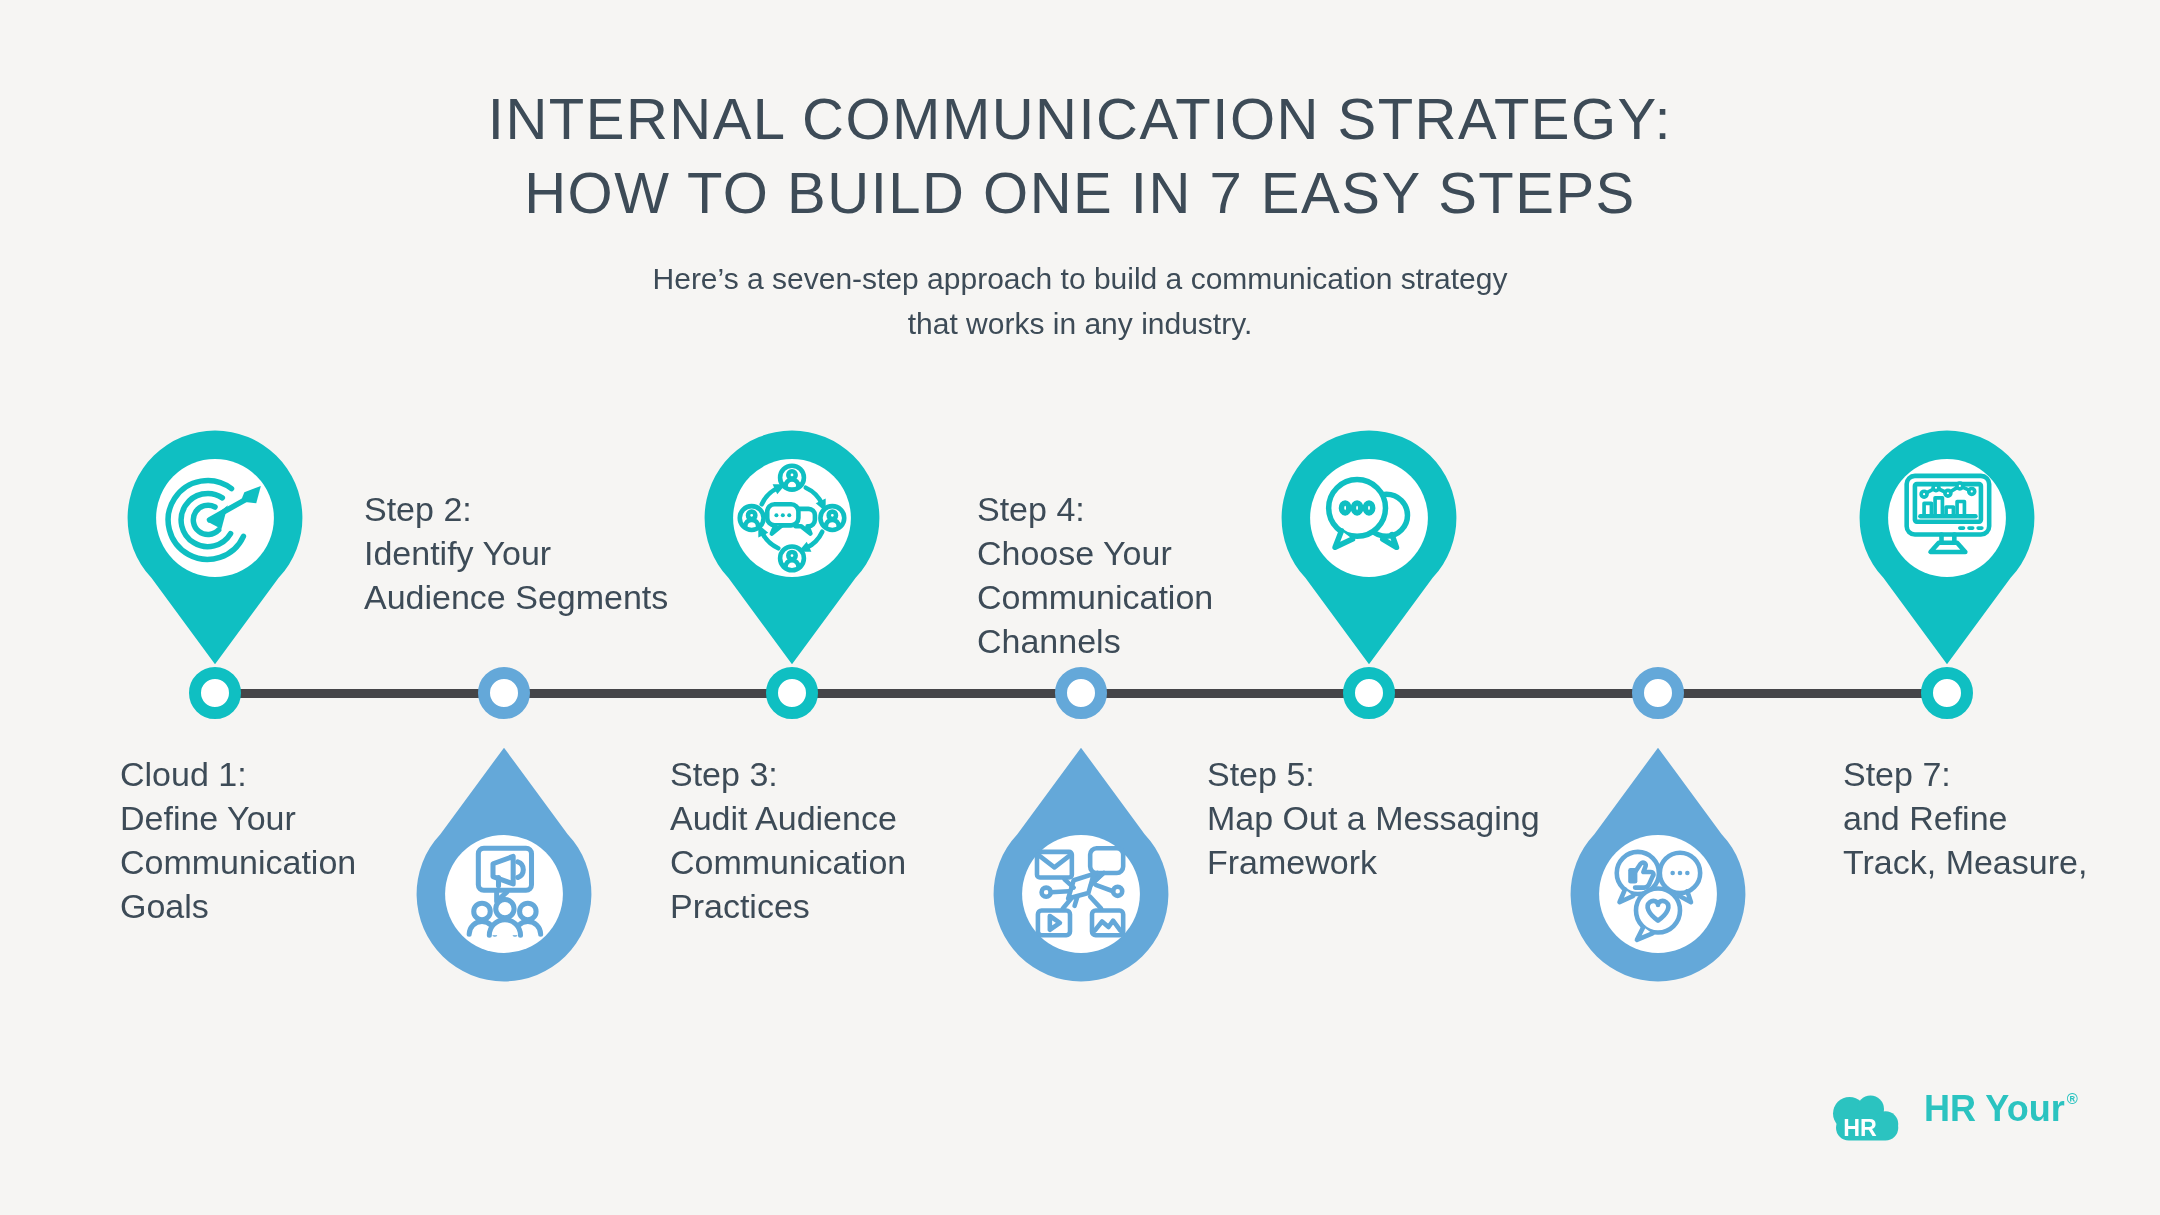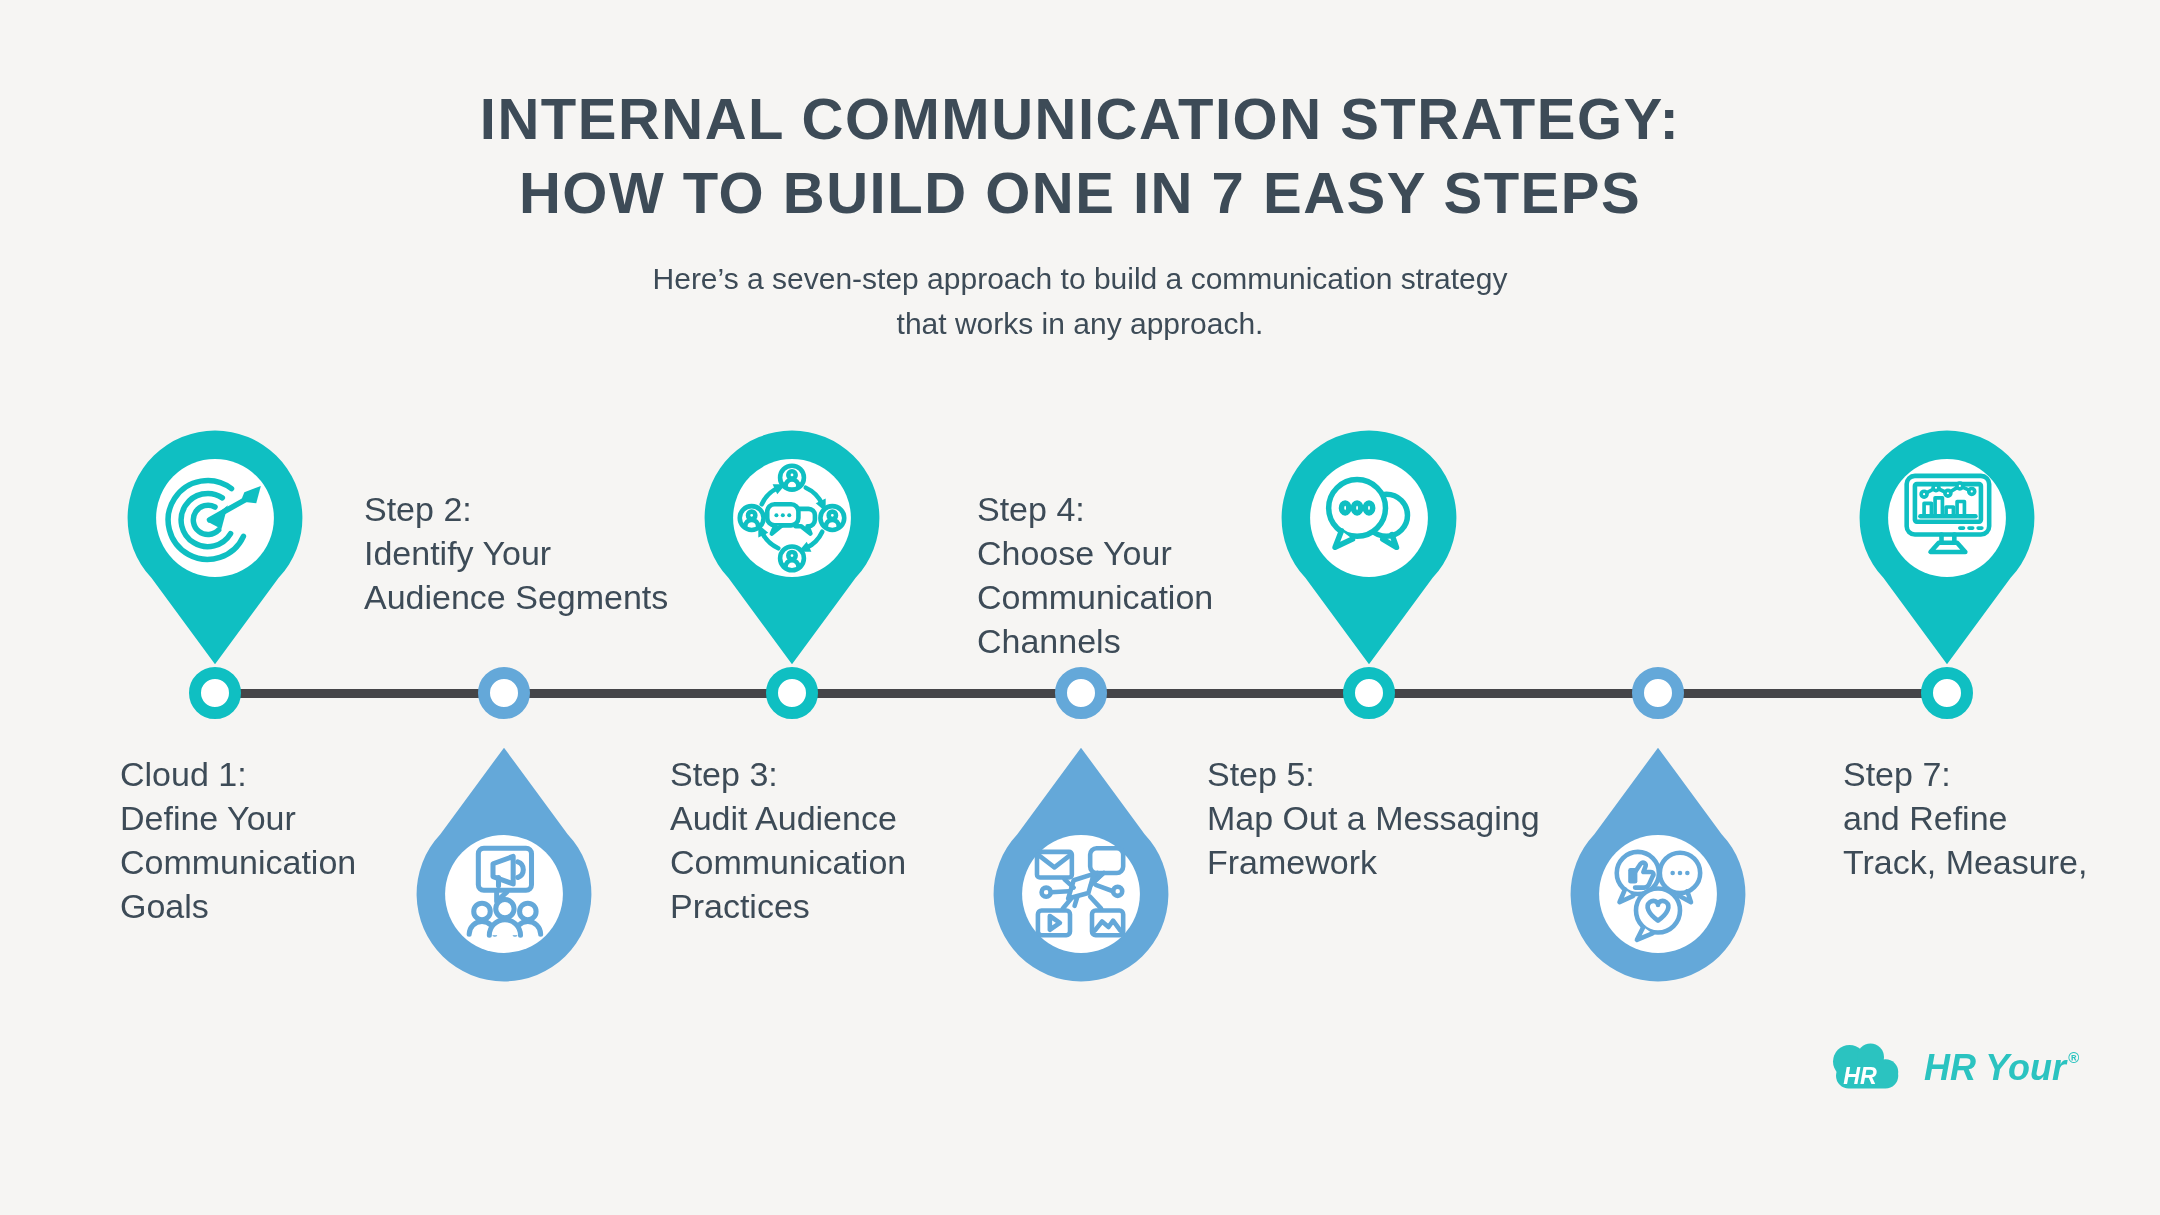--- a/index.html
+++ b/index.html
@@ -6,21 +6,21 @@
     --bg:#F6F5F3; --teal:#0FBFC2; --blue:#64A8D9; --dark:#3D4B57;
     --line:#454548; --white:#FFFFFF; --logoteal:#2BC3C0;
   }
   html,body{margin:0;padding:0;background:var(--bg);}
   .canvas{
     position:relative; width:2160px; height:1215px; overflow:hidden;
     background:var(--bg); font-family:"Liberation Sans", sans-serif; color:var(--dark);
   }
   
   .header{position:absolute;top:82px;left:0;width:2160px;text-align:center;}
-  .title{font-size:58px;font-weight:700;letter-spacing:1.5px;line-height:74px;color:var(--dark);}
+  .title{font-size:58px;font-weight:400;letter-spacing:1.5px;line-height:74px;color:var(--dark);}
   .subtitle{margin-top:26px;font-size:30px;line-height:45px;color:var(--dark);}
   
   .track{position:absolute;left:215px;top:689px;width:1732px;height:9px;background:var(--line);border-radius:4px;}
   .node{position:absolute;top:667px;width:52px;height:52px;border-radius:50%;
         background:var(--white);box-sizing:border-box;border:12px solid var(--teal);}
   .node-blue{border-color:var(--blue);}
   .pin{position:absolute;width:190px;height:247px;}
   .pin-down{top:423px}.pin-up{top:742px}
   .pin-body{fill:currentColor}.pin-face{fill:var(--white)}
   .c-teal{color:var(--teal)} .c-blue{color:var(--blue)}
@@ -29,40 +29,40 @@
   .p1{left:120px}.p2{left:409px}.p3{left:697px}.p4{left:986px}.p5{left:1274px}.p6{left:1563px}.p7{left:1852px}
   .i1{left:160px}.i2{left:449px}.i3{left:737px}.i4{left:1026px}.i5{left:1314px}.i6{left:1603px}.i7{left:1892px}
   .n1{left:189px}.n2{left:478px}.n3{left:766px}.n4{left:1055px}.n5{left:1343px}.n6{left:1632px}.n7{left:1921px}
   
   .stext{position:absolute;font-size:34px;line-height:44px;color:var(--dark);white-space:nowrap;}
   .stext .lbl{font-weight:400;}
   .st1{left:120px;top:752px}.st2{left:364px;top:487px}.st3{left:670px;top:752px}
   .st4{left:977px;top:487px}.st5{left:1207px;top:752px}.st6{left:1516px;top:487px}
   .st7{left:1843px;top:752px}
   
-  .logo{position:absolute;left:1818px;top:1036px;display:flex;align-items:center;font-style:italic;}
+  .logo{position:absolute;left:1818px;top:1088px;display:flex;}
   .logo-cloud{width:90px;height:63px;color:var(--logoteal);}
   .logo-cloud .cl{fill:currentColor}
   .logo-badge-text{fill:var(--white);font-family:"Liberation Sans",sans-serif;font-weight:700;font-size:31px;}
   .brand{margin-left:16px;font-size:36px;font-weight:700;color:var(--logoteal);letter-spacing:0;}
   .brand sup{font-size:15px;position:relative;top:-4px;left:2px;}
 </style>
 </head>
 <body>
 
 <div class="canvas">
 
   <div class="header">
     <div class="title">
       <div>INTERNAL COMMUNICATION STRATEGY:</div>
       <div>HOW TO BUILD ONE IN 7 EASY STEPS</div>
     </div>
     <div class="subtitle">
       <div>Here’s a seven-step approach to build a communication strategy</div>
-      <div>that works in any approach.</div>
+      <div>that works in any industry.</div>
     </div>
   </div>
 
   <div class="track"></div>
 
   <svg class="pin pin-down p1 c-teal" viewBox="0 0 200 260">
     <path class="pin-body" d="M33 163 A92 92 0 1 1 167 163 L100 254 Z"></path>
       <circle class="pin-face" cx="100" cy="100" r="62"></circle>
   </svg>
   <svg class="pin pin-up p2 c-blue" viewBox="0 0 200 260">

